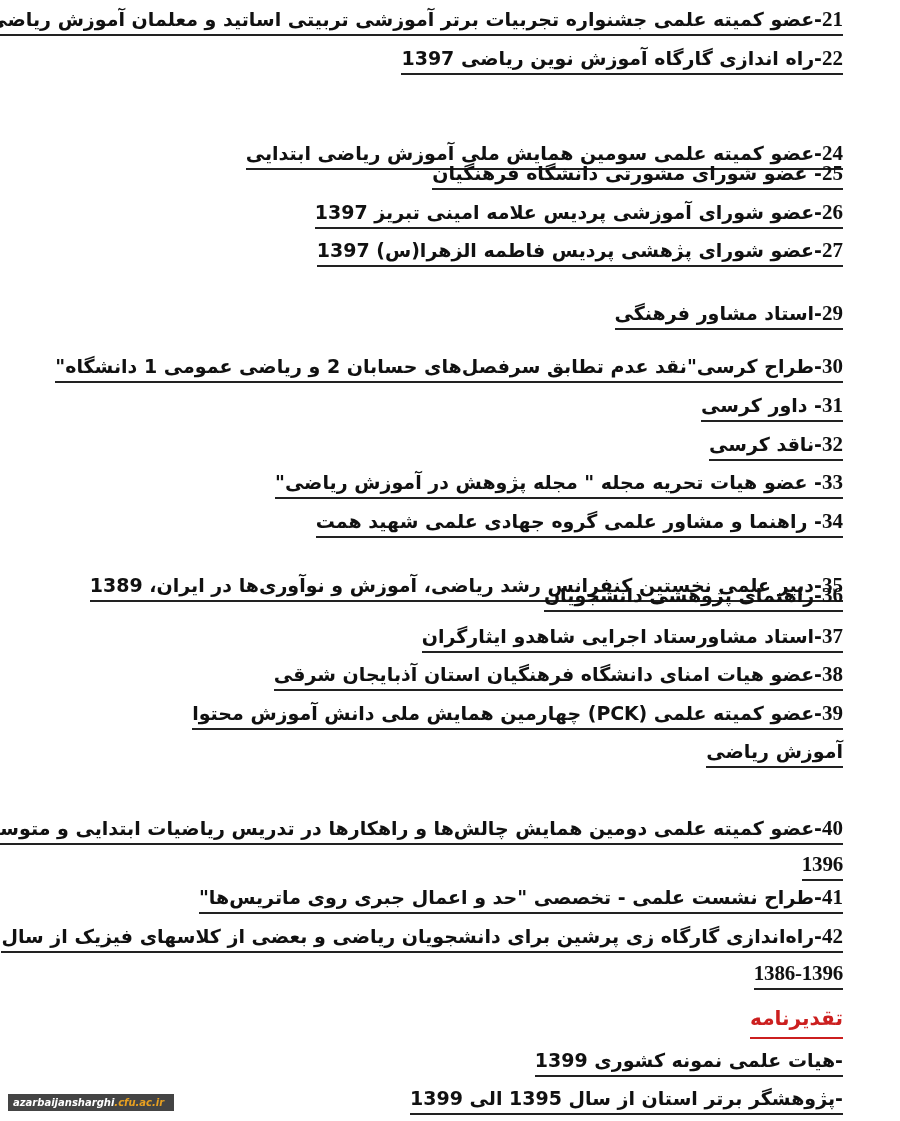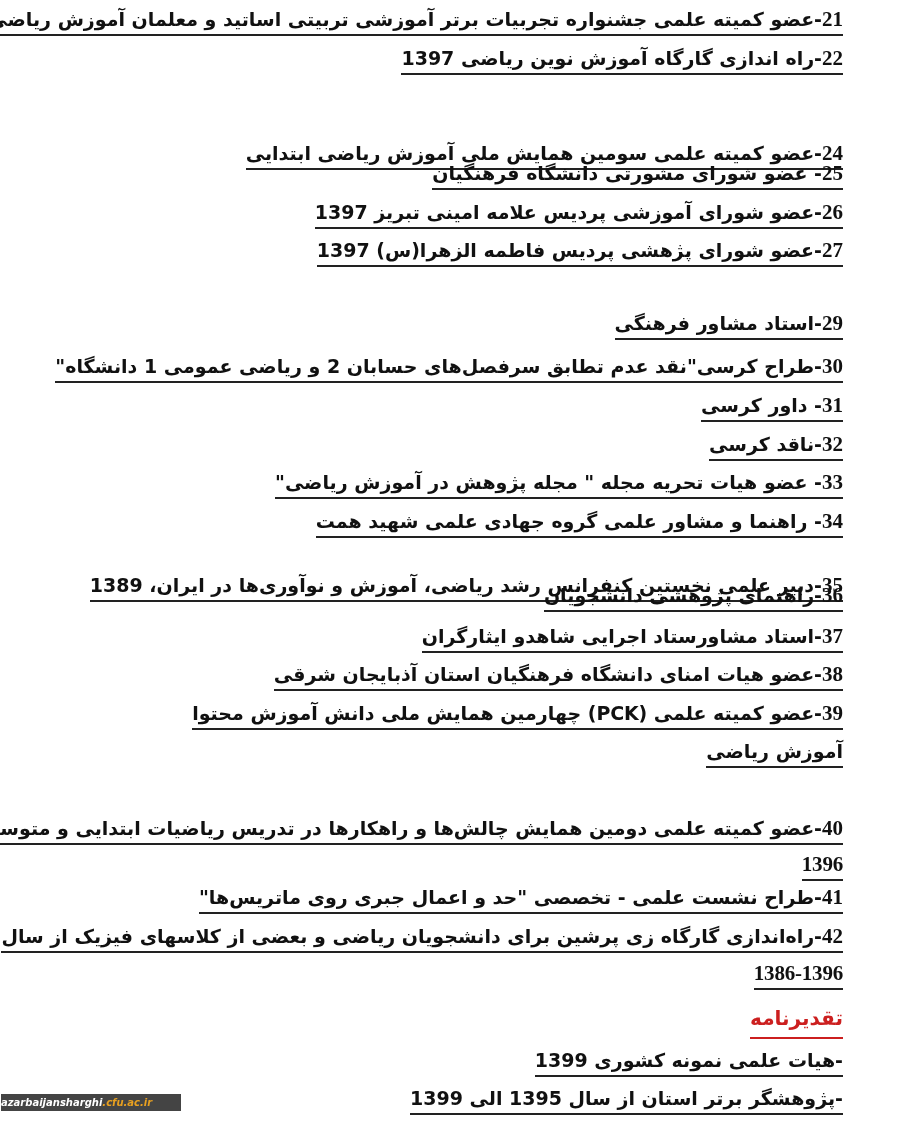--- a/index.html
+++ b/index.html
@@ -47,30 +47,31 @@
       font-weight: bold;
       font-size: 20px;
       line-height: 30px;
       color: #cc1f1f;
       border-bottom: 2px solid #cc1f1f;
       padding-bottom: 4px;
       white-space: nowrap;
     }
     .watermark {
       position: absolute;
-      left: 1px;
+      left: 8px;
       top: 1094px;
-      width: 180px;
+      width: 166px;
       height: 17px;
       background: #444444;
       font-family: "DejaVu Sans", sans-serif;
       font-style: italic;
       font-weight: bold;
       font-size: 10px;
       line-height: 17px;
+      padding-left: 5px;
       box-sizing: border-box;
       white-space: nowrap;
     }
     .watermark .wm-a { color: #ffffff; }
     .watermark .wm-b { color: #e8a020; }
   </style>
 </head>
 <body>
 
 <div class="page">
@@ -94,21 +95,21 @@
 
   <div class="line" style="top:199px;">
     <span class="num">26</span><span>-عضو شورای آموزشی پردیس علامه امینی تبریز 1397</span>
   </div>
 
   <div class="line" style="top:237px;">
     <span class="num">27</span><span>-عضو شورای پژهشی پردیس فاطمه الزهرا(س) 1397</span>
   </div>
 
 
-  <div class="line" style="top:310px;">
+  <div class="line" style="top:300px;">
     <span class="num">29</span><span>-استاد مشاور فرهنگی</span>
   </div>
 
   <div class="line" style="top:353px;">
     <span class="num">30</span><span>-طراح کرسی"نقد عدم تطابق سرفصل‌های حسابان 2 و ریاضی عمومی 1 دانشگاه"</span>
   </div>
 
   <div class="line" style="top:392px;">
     <span class="num">31</span><span>- داور کرسی</span>
   </div>

